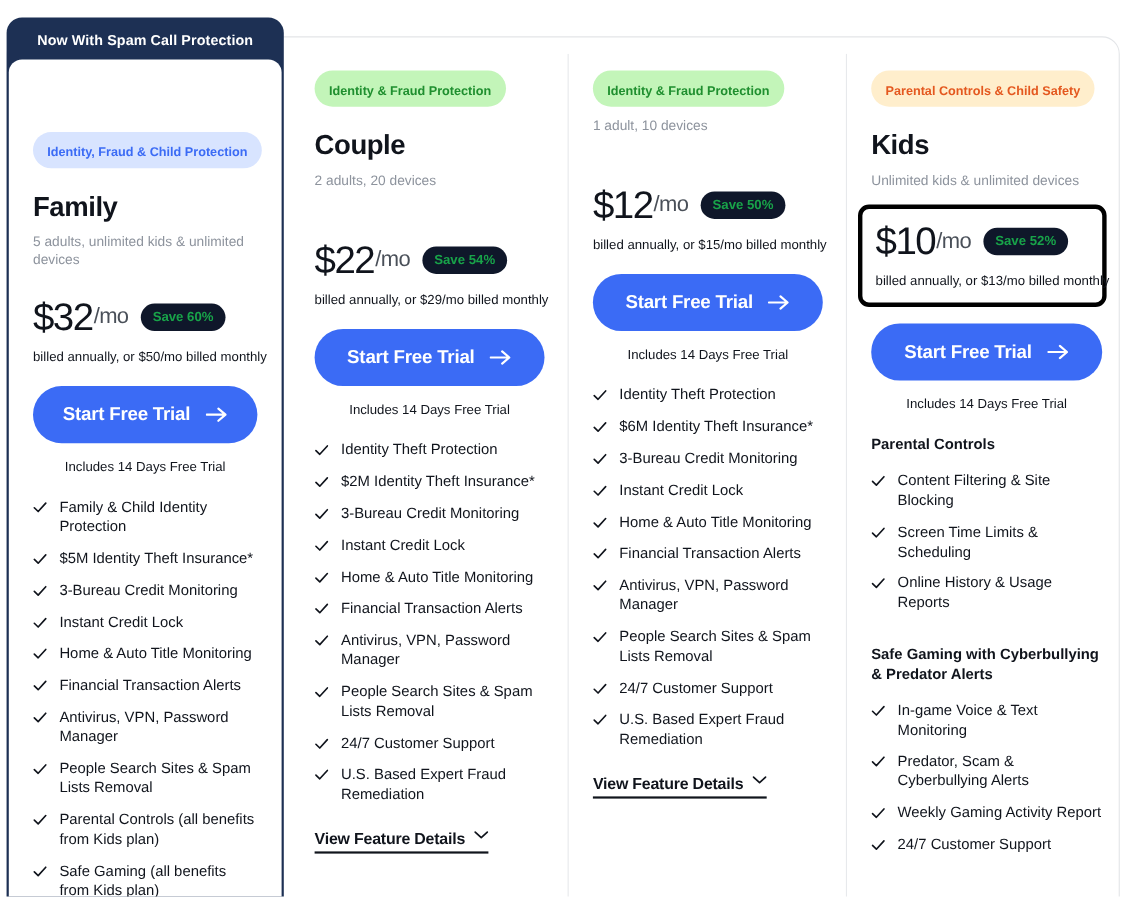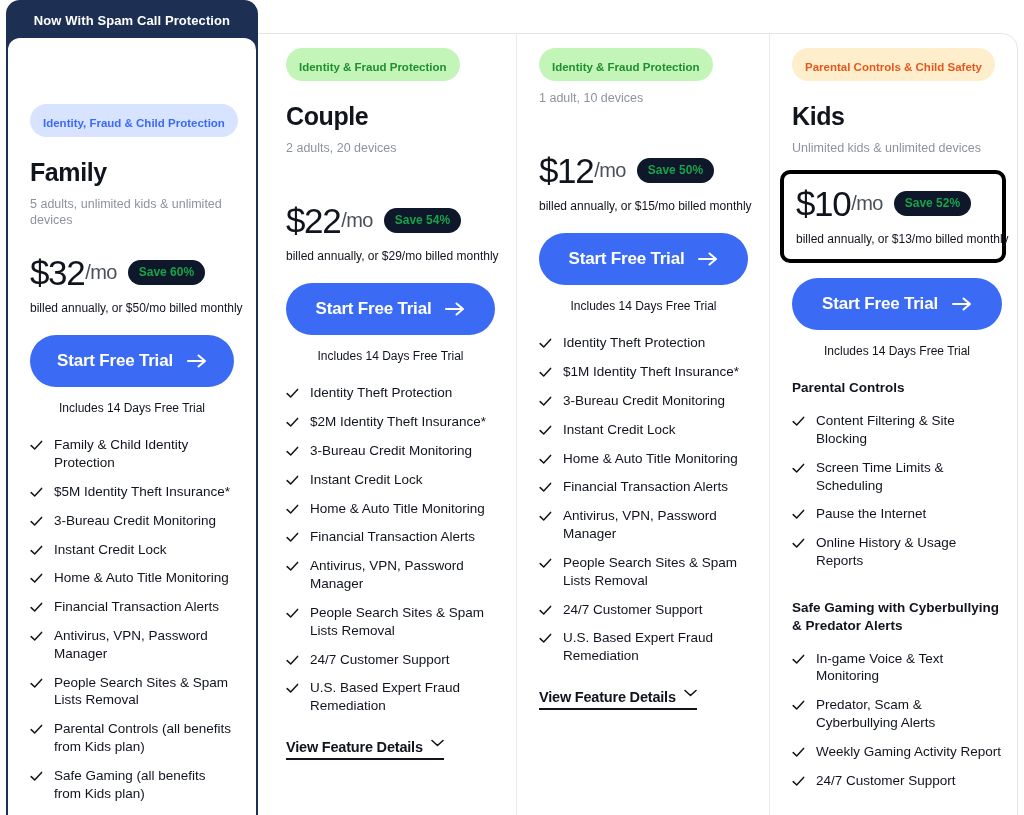--- a/index.html
+++ b/index.html
@@ -21,21 +21,21 @@
     position: absolute;
     left: 6px; top: 33px;
     width: 1012px; height: 800px;
     border: 1px solid #e3e5e8;
     border-radius: 16px;
     background: #ffffff;
   }
 
   .columns {
     position: absolute;
-    left: 0; top: 0;
+    left: 0; top: 16px;
     width: 1024px; height: 713px;
     display: flex;
   }
 
   .col {
     position: relative;
     height: 815px;
     padding: 48px 22px 0 22px;
   }
   .col-family      { width: 264px; padding-left: 18px; padding-right: 18px; }
@@ -492,21 +492,21 @@
               </svg>
             </span>
             <span class="feat-label">Identity Theft Protection</span>
           </div>
           <div class="feat">
             <span class="check">
               <svg width="13" height="13" viewBox="0 0 13 13" fill="none">
                 <path d="M1.2 6.6L4.7 10L11.6 2.4" stroke="#10141c" stroke-width="1.5" stroke-linecap="round" stroke-linejoin="round"></path>
               </svg>
             </span>
-            <span class="feat-label">$1M Identity Theft Insurance*</span>
+            <span class="feat-label">$6M Identity Theft Insurance*</span>
           </div>
           <div class="feat">
             <span class="check">
               <svg width="13" height="13" viewBox="0 0 13 13" fill="none">
                 <path d="M1.2 6.6L4.7 10L11.6 2.4" stroke="#10141c" stroke-width="1.5" stroke-linecap="round" stroke-linejoin="round"></path>
               </svg>
             </span>
             <span class="feat-label">3-Bureau Credit Monitoring</span>
           </div>
           <div class="feat">
@@ -615,28 +615,20 @@
               </svg>
             </span>
             <span class="feat-label">Screen Time Limits &amp; Scheduling</span>
           </div>
           <div class="feat">
             <span class="check">
               <svg width="13" height="13" viewBox="0 0 13 13" fill="none">
                 <path d="M1.2 6.6L4.7 10L11.6 2.4" stroke="#10141c" stroke-width="1.5" stroke-linecap="round" stroke-linejoin="round"></path>
               </svg>
             </span>
-            <span class="feat-label">Pause the Internet</span>
-          </div>
-          <div class="feat">
-            <span class="check">
-              <svg width="13" height="13" viewBox="0 0 13 13" fill="none">
-                <path d="M1.2 6.6L4.7 10L11.6 2.4" stroke="#10141c" stroke-width="1.5" stroke-linecap="round" stroke-linejoin="round"></path>
-              </svg>
-            </span>
             <span class="feat-label">Online History &amp; Usage Reports</span>
           </div>
           <div class="section-gap"></div>
           <div class="section-head">Safe Gaming with Cyberbullying &amp; Predator Alerts</div>
           <div class="feat">
             <span class="check">
               <svg width="13" height="13" viewBox="0 0 13 13" fill="none">
                 <path d="M1.2 6.6L4.7 10L11.6 2.4" stroke="#10141c" stroke-width="1.5" stroke-linecap="round" stroke-linejoin="round"></path>
               </svg>
             </span>

